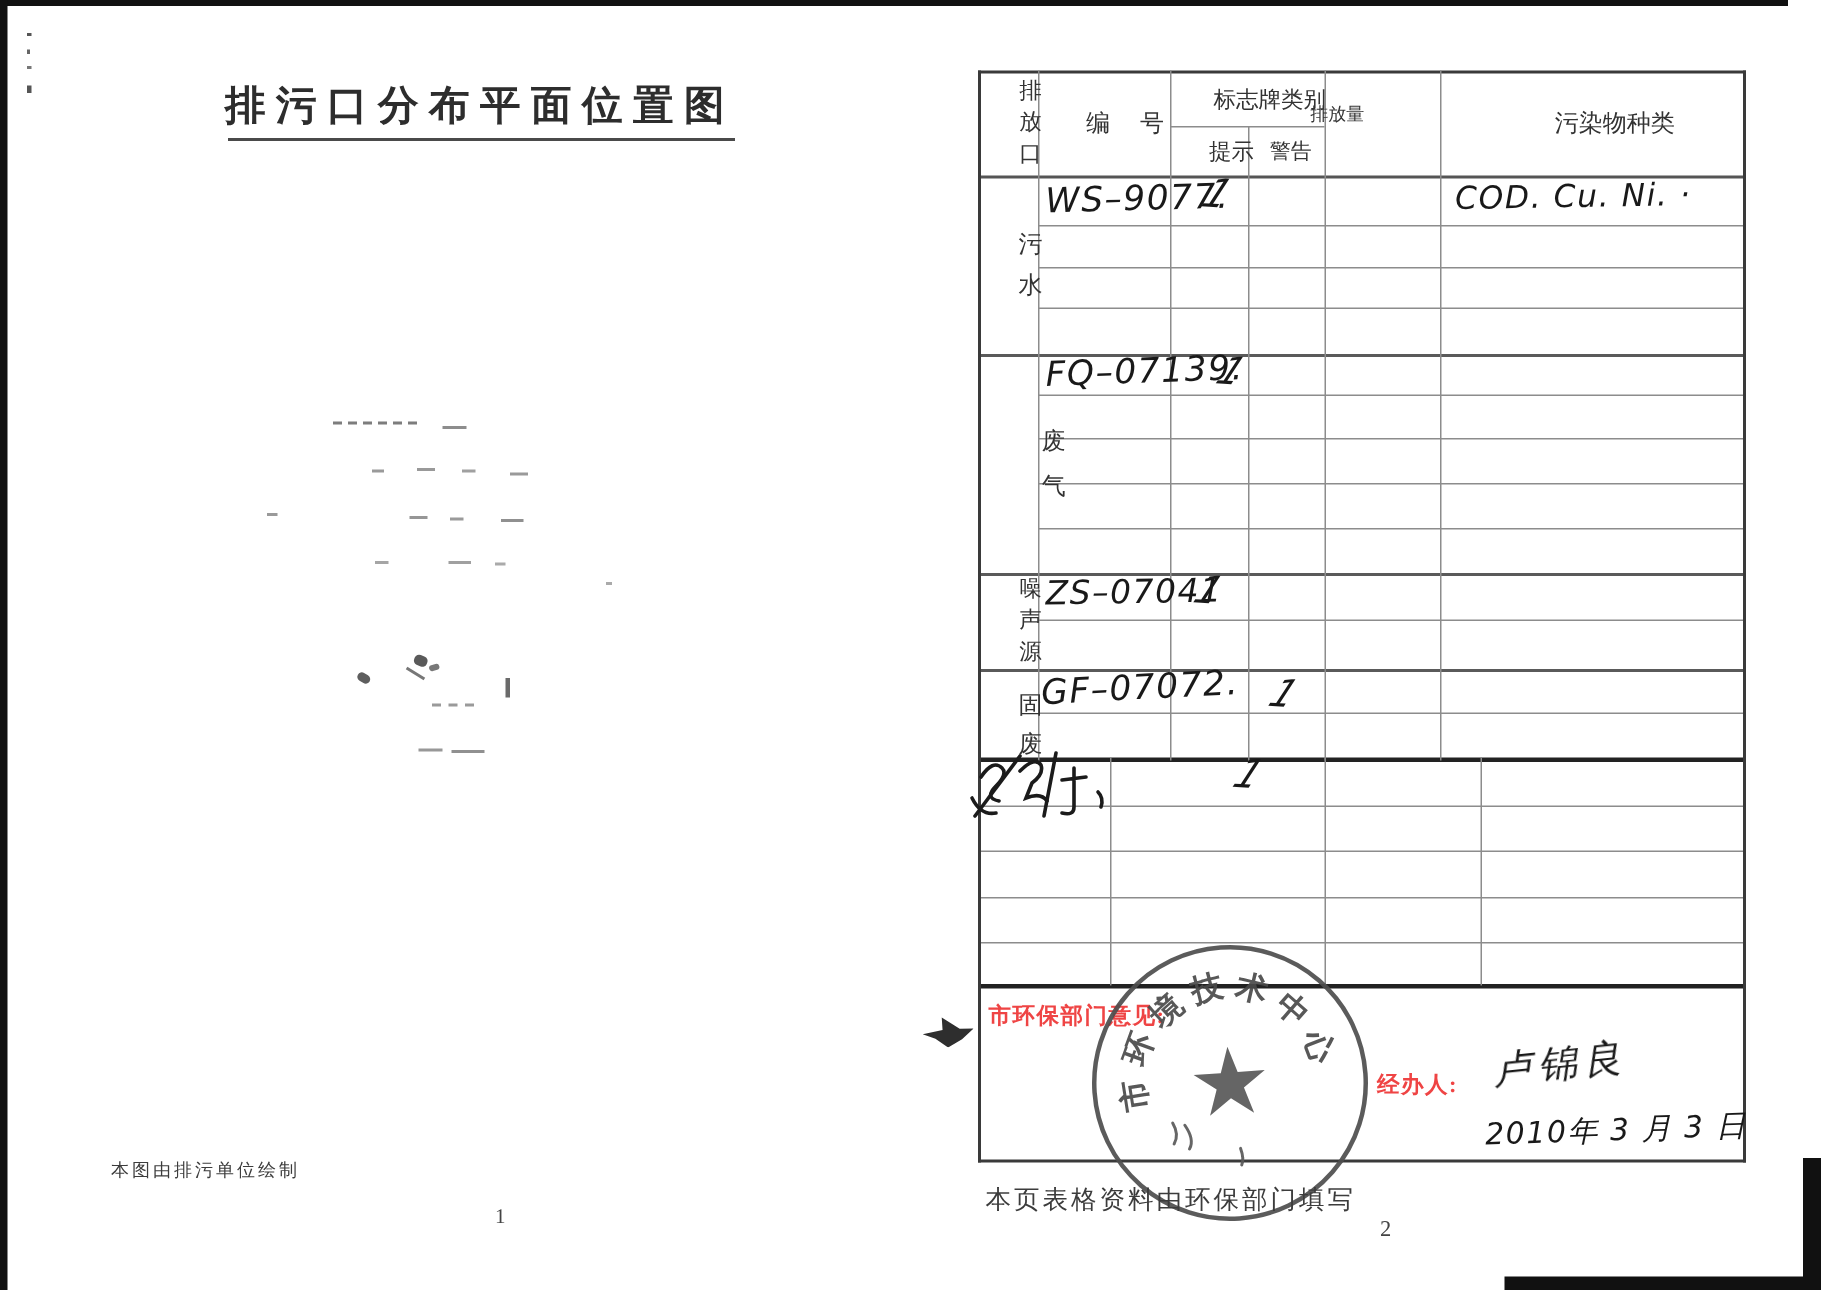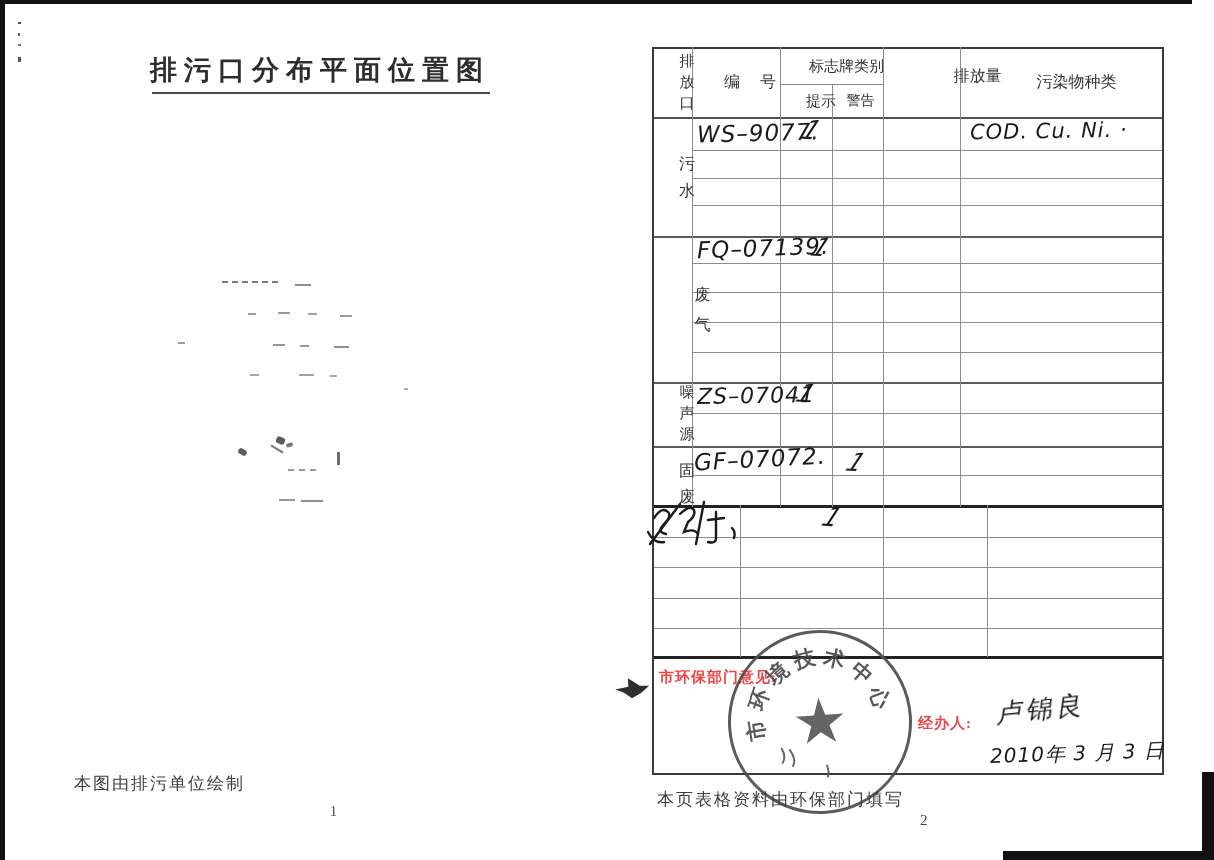--- a/index.html
+++ b/index.html
@@ -25,21 +25,21 @@
   
   .stamp{position:absolute;left:728px;top:630px;width:184px;height:184px;
          transform:rotate(-4deg);opacity:.92;}
   .stamp-ring{position:absolute;inset:0;border:3.5px solid #4e4e4e;border-radius:50%;}
   .stamp-star{position:absolute;left:50%;top:51%;transform:translate(-50%,-54%);
               font-size:62px;color:#585858;font-family:"DejaVu Sans",sans-serif;}
   .ring-char{position:absolute;font-family:"Liberation Serif",serif;font-weight:bold;
              font-size:21px;color:#4a4a4a;transform-origin:center;}
   .title{position:absolute;left:150px;top:52px;width:340px;text-align:center;
          font-size:27px;letter-spacing:7px;font-weight:bold;color:#2d2d2d;}
-  .footer-note{position:absolute;font-size:17px;color:#3c3c3c;letter-spacing:2px;}
+  .footer-note{position:absolute;font-size:12px;color:#3c3c3c;letter-spacing:2px;}
   .pagenum{position:absolute;font-size:14px;color:#444;}
 </style>
 </head>
 <body>
 
 <div class="scan-strip" style="left:0;top:0;width:1192px;height:4px;"></div>
 <div class="scan-strip" style="left:0;top:0;width:5px;height:860px;"></div>
 <div class="scan-strip" style="left:1003px;top:851px;width:211px;height:9px;"></div>
 <div class="scan-strip" style="left:1202px;top:772px;width:12px;height:88px;"></div>
 <div class="mark" style="left:18px;top:22px;width:3px;height:2px;background:#555;"></div>
@@ -111,21 +111,21 @@
   </div>
 
 <div>
   <div class="cell" style="left:652px;top:48px;width:40px;height:69px;font-size:15px;">
     <span class="vtxt" style="line-height:1.42;">排放口</span>
   </div>
   <div class="cell" style="left:692px;top:48px;width:88px;height:69px;font-size:16px;letter-spacing:2px;">编　号</div>
   <div class="cell" style="left:780px;top:48px;width:103px;height:36px;font-size:15px;">标志牌类别</div>
   <div class="cell" style="left:780px;top:85px;width:52px;height:32px;font-size:15px;">提示</div>
   <div class="cell" style="left:820px;top:85px;width:51px;height:32px;font-size:14px;">警告</div>
-  <div class="cell" style="left:924px;top:48px;width:77px;height:57px;font-size:16px;">排放量</div>
+  <div class="cell" style="left:838px;top:48px;width:77px;height:57px;font-size:12px;">排放量</div>
   <div class="cell" style="left:960px;top:48px;width:203px;height:69px;font-size:16px;">污染物种类</div>
 
   <div class="cell" style="left:652px;top:118px;width:40px;height:118px;font-size:16px;">
     <span class="vtxt" style="line-height:1.7;text-align:center;">污水</span>
   </div>
   <div class="cell" style="left:652px;top:237px;width:40px;height:145px;font-size:16px;">
     <span class="vtxt" style="line-height:1.85;margin-left:31px;">废气</span>
   </div>
   <div class="cell" style="left:652px;top:383px;width:40px;height:63px;font-size:15px;">
     <span class="vtxt" style="line-height:1.42;font-family:Liberation Mono, monospace;">噪声源</span>

